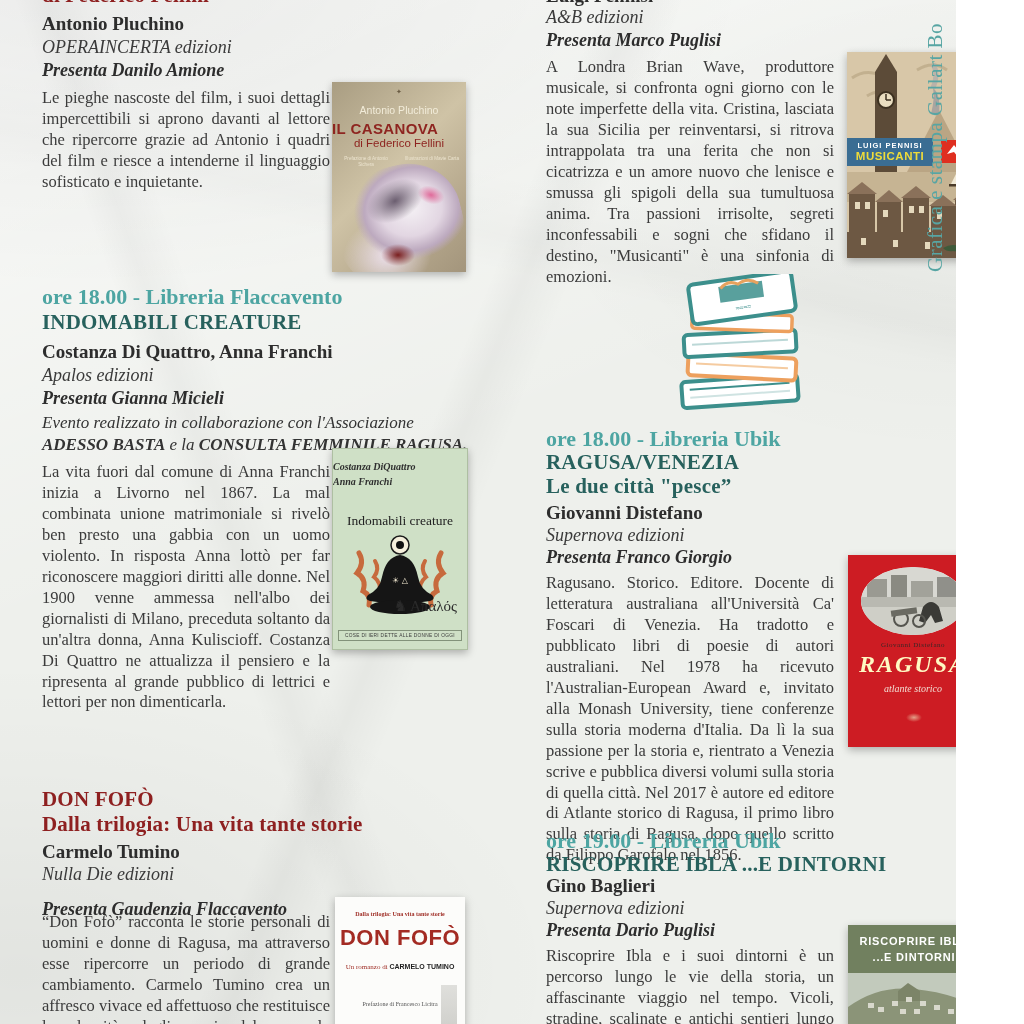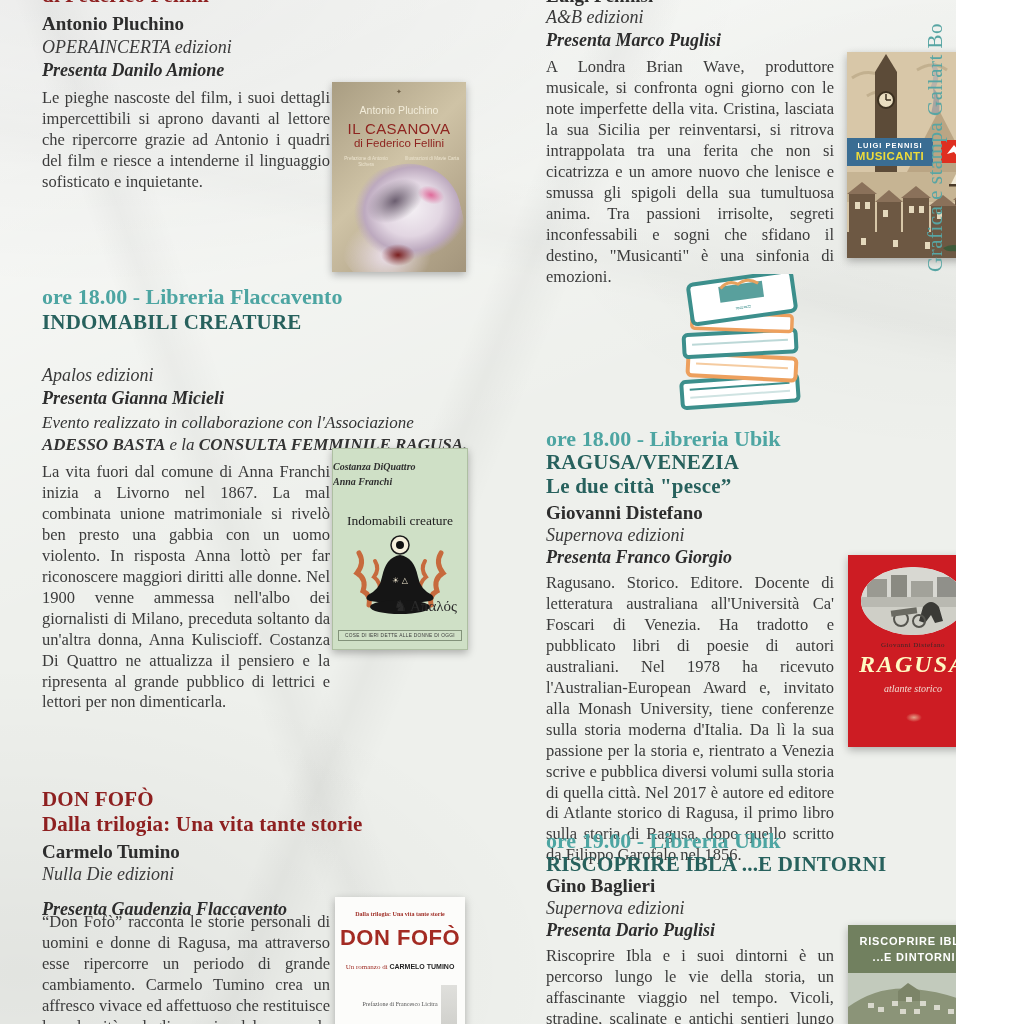--- a/index.html
+++ b/index.html
@@ -24,21 +24,21 @@
   .author{font-weight:700;font-size:19px;color:#2d2d2d;white-space:nowrap;}
   .pub{font-style:italic;font-size:18px;color:#3a3a3a;white-space:nowrap;}
   .pres{font-style:italic;font-weight:700;font-size:18px;color:#2d2d2d;white-space:nowrap;}
   .note{font-style:italic;font-size:17px;color:#333;white-space:nowrap;}
   .body{font-size:16.5px;line-height:1.27;text-align:justify;color:#3b3b3b;}
   .cover{box-shadow:0 3px 8px rgba(0,0,0,0.28);overflow:hidden;}
   
   .cas{background:linear-gradient(135deg,#a99d82,#cfc3a6 45%,#b2a489 80%,#a3957c);}
   .cas .logo{position:absolute;top:6px;left:0;right:0;text-align:center;font-size:7px;color:#6a5c44;}
   .cas .a{position:absolute;top:22px;left:0;right:0;text-align:center;font-size:10.5px;color:#f2ecd9;font-family:"Liberation Sans",sans-serif;}
-  .cas .t{position:absolute;top:38px;left:0;right:0;text-align:center;font-size:15px;font-weight:400;color:#8e2520;font-family:"Liberation Sans",sans-serif;letter-spacing:.4px;}
+  .cas .t{position:absolute;top:38px;left:0;right:0;font-size:15px;font-weight:700;color:#8e2520;font-family:"Liberation Sans",sans-serif;letter-spacing:.4px;}
   .cas .s{position:absolute;top:55px;left:0;right:0;text-align:center;font-size:11.5px;color:#8e2520;font-family:"Liberation Sans",sans-serif;}
   .cas .c1,.cas .c2{position:absolute;top:74px;width:60px;font-size:4.6px;color:#ece4cf;text-align:center;font-family:"Liberation Sans",sans-serif;line-height:1.4;}
   .cas .c1{left:4px;} .cas .c2{right:4px;}
   .cas .art{position:absolute;left:4px;bottom:-16px;width:128px;height:122px;transform:rotate(-14deg);
     border-radius:56% 44% 52% 48%;
     background:
       radial-gradient(60% 55% at 62% 38%, #f4f0f4 0%, #e2d6e2 40%, #bca9be 62%, rgba(188,169,190,0) 75%),
       radial-gradient(50% 45% at 35% 70%, #ece0ec 0%, rgba(236,224,236,0) 70%);}
   .cas .streak{position:absolute;left:28px;bottom:48px;width:70px;height:46px;transform:rotate(-28deg);
     border-radius:50% 50% 40% 60%;background:radial-gradient(closest-side,#55475a,rgba(85,71,90,0) 85%);opacity:.85;}
@@ -99,20 +99,21 @@
     <div class="c1">Prefazione di Antonio Sichera</div>
     <div class="c2">Illustrazioni di Mavie Carta</div>
     <div class="art"></div>
     <div class="streak"></div>
     <div class="pink"></div>
     <div class="dark"></div>
   </div>
 
   <div class="abs time" style="left:42px;top:284px;">ore 18.00 - Libreria Flaccavento</div>
   <div class="abs etitle" style="left:42px;top:310px;">INDOMABILI CREATURE</div>
+  <div class="abs author" style="left:42px;top:341px;">Costanza Di Quattro, Anna Franchi</div>
   <div class="abs pub" style="left:42px;top:365px;">Apalos edizioni</div>
   <div class="abs pres" style="left:42px;top:388px;">Presenta Gianna Micieli</div>
   <div class="abs note" style="left:42px;top:435px;"><b>ADESSO BASTA</b><span> e la </span><b>CONSULTA FEMMINILE RAGUSA.</b></div>
   <div class="abs note" style="left:42px;top:413px;">Evento  realizzato in collaborazione con l'Associazione</div>
   <div class="abs body" style="left:42px;top:462px;width:288px;">La vita fuori dal comune di Anna Franchi inizia a Livorno nel 1867. La mal combinata unione matrimoniale si rivelò ben presto una gabbia con un uomo violento. In risposta Anna lottò per far riconoscere maggiori diritti alle donne. Nel 1900 venne ammessa nell'albo dei giornalisti di Milano, preceduta soltanto da un'altra donna, Anna Kuliscioff. Costanza Di Quattro ne attualizza il pensiero e la ripresenta al grande pubblico di lettrici e lettori per non dimenticarla.</div>
 
   <div class="abs cover ind" style="left:332px;top:448px;width:134px;height:200px;">
     <div class="a">
       <span>Costanza DiQuattro</span><br>
       <span>Anna Franchi</span>

